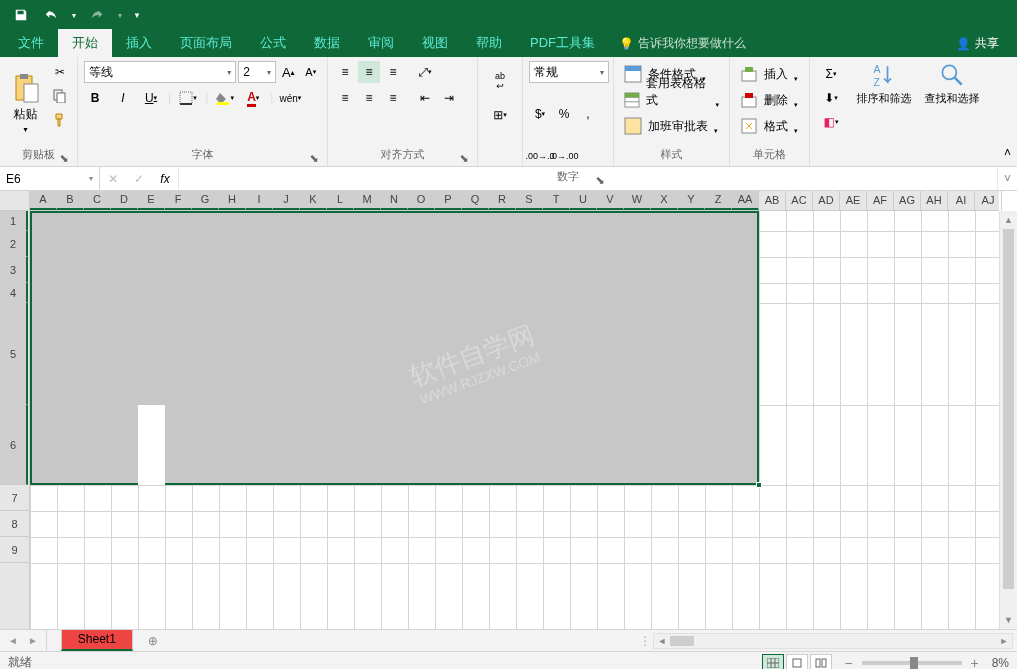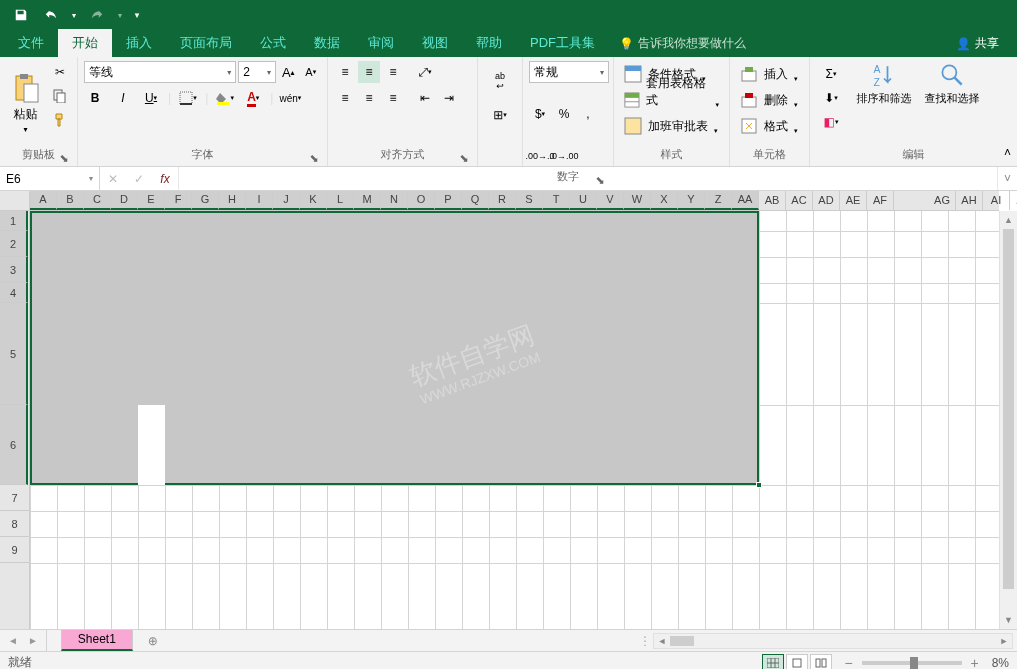--- a/index.html
+++ b/index.html
@@ -43,21 +43,21 @@
 .styles-btn .icon { width: 18px; height: 18px; }
 .collapse-ribbon { position: absolute; right: 6px; bottom: 6px; cursor: pointer; }
 
 
 .formula-bar { height: 24px; border-bottom: 1px solid #d4d4d4; display: flex; align-items: stretch; background: #fff; }
 .name-box { width: 100px; border-right: 1px solid #d4d4d4; display: flex; align-items: center; padding: 0 6px; background: #fff; font-size: 12px; }
 .name-box input { border: none; width: 100%; font-size: 12px; outline: none; }
 .name-box .dd { font-size: 8px; color: #888; cursor: pointer; }
 .fx-btns { display: flex; align-items: center; padding: 0 4px; gap: 8px; color: #bbb; border-right: 1px solid #e8e8e8; }
 .fx-btn { cursor: pointer; font-size: 12px; width: 18px; text-align: center; }
-.fx-label { font-style: italic; color: #7f1d1d; cursor: pointer; }
+.fx-label { font-style: italic; color: #000000; cursor: pointer; }
 .formula-input { flex: 1; border: none; padding: 0 6px; outline: none; font-size: 12px; }
 .formula-expand { width: 20px; display: flex; align-items: center; justify-content: center; color: #888; cursor: pointer; border-left: 1px solid #e8e8e8; }
 
 
 .grid-area { position: relative; height: 438px; overflow: hidden; background: #fff; }
 .grid-corner { position: absolute; left: 0; top: 0; width: 30px; height: 20px; background: #e6e6e6; border-right: 1px solid #ccc; border-bottom: 1px solid #ccc; }
 .col-headers { position: absolute; left: 30px; top: 0; right: 18px; height: 20px; display: flex; background: #e6e6e6; border-bottom: 1px solid #ccc; }
 .col-h { border-right: 1px solid #ccc; text-align: center; font-size: 11px; color: #444; line-height: 19px; flex-shrink: 0; overflow: hidden; }
 .col-h.sel { background: #cfcfcf; border-bottom: 2px solid #0e6837; line-height: 17px; }
 .row-headers { position: absolute; left: 0; top: 20px; width: 30px; bottom: 0; background: #e6e6e6; border-right: 1px solid #ccc; }
@@ -69,21 +69,21 @@
 .sel-handle { position: absolute; width: 6px; height: 6px; background: #0e6837; border: 1px solid #fff; }
 .watermark { position: absolute; color: #d9d9d9; font-size: 26px; transform: rotate(-20deg); pointer-events: none; text-align: center; line-height: 1.15; }
 .vscroll { position: absolute; right: 0; top: 20px; width: 18px; bottom: 0; background: #f0f0f0; border-left: 1px solid #e0e0e0; }
 .vscroll .arrow { height: 18px; display: flex; align-items: center; justify-content: center; color: #888; cursor: pointer; font-size: 9px; }
 .vscroll .thumb { background: #cdcdcd; margin: 0 3px; border-radius: 0; cursor: pointer; }
 
 
 .sheet-bar { height: 22px; border-top: 1px solid #d4d4d4; display: flex; align-items: stretch; background: #f3f3f3; }
 .sheet-nav { display: flex; align-items: center; padding: 0 8px; gap: 10px; color: #999; border-right: 1px solid #d4d4d4; }
 .sheet-nav span { cursor: pointer; font-size: 10px; }
-.sheet-tab { background: #f9a8d4; border: 1px solid #ccc; border-top: none; border-bottom: 2px solid #0e6837; padding: 2px 16px; font-size: 12px; cursor: pointer; margin-left: 14px; }
+.sheet-tab { background: #ef4444; border: 1px solid #ccc; border-top: none; border-bottom: 2px solid #0e6837; padding: 2px 16px; font-size: 12px; cursor: pointer; margin-left: 14px; }
 .sheet-add { width: 28px; display: flex; align-items: center; justify-content: center; cursor: pointer; color: #888; margin-left: 6px; }
 .hscroll-area { flex: 1; display: flex; align-items: center; justify-content: flex-end; padding: 0 4px; gap: 2px; }
 .hscroll { width: 360px; height: 16px; background: #f0f0f0; border: 1px solid #e0e0e0; display: flex; align-items: center; }
 .hscroll .arrow { width: 16px; text-align: center; color: #888; cursor: pointer; font-size: 9px; }
 .hscroll .track { flex: 1; position: relative; height: 100%; }
 .hscroll .thumb { position: absolute; left: 0; top: 2px; bottom: 2px; width: 24px; background: #cdcdcd; cursor: pointer; }
 
 
 .statusbar { height: 22px; background: #f3f3f3; border-top: 1px solid #d4d4d4; display: flex; align-items: center; padding: 0 8px; font-size: 12px; color: #555; gap: 12px; }
 .status-left { }
@@ -361,21 +361,20 @@
         <span style="font-size:11px">排序和筛选</span>
       </div>
       <div class="big-btn" style="width:60px">
         <svg class="big-btn-icon" viewBox="0 0 32 32" style="width:28px;height:28px">
             <circle cx="13" cy="13" r="8" fill="none" stroke="#5b9bd5" stroke-width="2"></circle>
             <line x1="19" y1="19" x2="27" y2="27" stroke="#5b9bd5" stroke-width="3"></line>
           </svg>
         <span style="font-size:11px">查找和选择</span>
       </div>
     </div>
-    <div class="ribbon-group-label"><span>编辑</span></div>
   </div>
 
   <span class="collapse-ribbon">˄</span>
 </div>
 
 <div class="formula-bar">
   <div class="name-box">
     <input value="E6" style="">
     <span class="dd">▾</span>
   </div>
@@ -416,21 +415,21 @@
       <div class="col-h sel" style="width: 27px;">W</div>
       <div class="col-h sel" style="width: 27px;">X</div>
       <div class="col-h sel" style="width: 27px;">Y</div>
       <div class="col-h sel" style="width: 27px;">Z</div>
       <div class="col-h sel" style="width: 27px;">AA</div>
       <div class="col-h" style="width: 27px;">AB</div>
       <div class="col-h" style="width: 27px;">AC</div>
       <div class="col-h" style="width: 27px;">AD</div>
       <div class="col-h" style="width: 27px;">AE</div>
       <div class="col-h" style="width: 27px;">AF</div>
-      <div class="col-h" style="width: 27px; margin-left: 35px;">AG</div>
+      <div class="col-h" style="width: 27px;">AG</div>
       <div class="col-h" style="width: 27px;">AH</div>
       <div class="col-h" style="width: 27px;">AI</div>
       <div class="col-h" style="width: 27px;">AJ</div>
     </div>
   <div class="row-headers" id="row-headers">
       <div class="row-h sel" style="height: 20px;">1</div>
       <div class="row-h sel" style="height: 26px;">2</div>
       <div class="row-h sel" style="height: 26px;">3</div>
       <div class="row-h sel" style="height: 20px;">4</div>
       <div class="row-h sel" style="height: 102px;">5</div>

